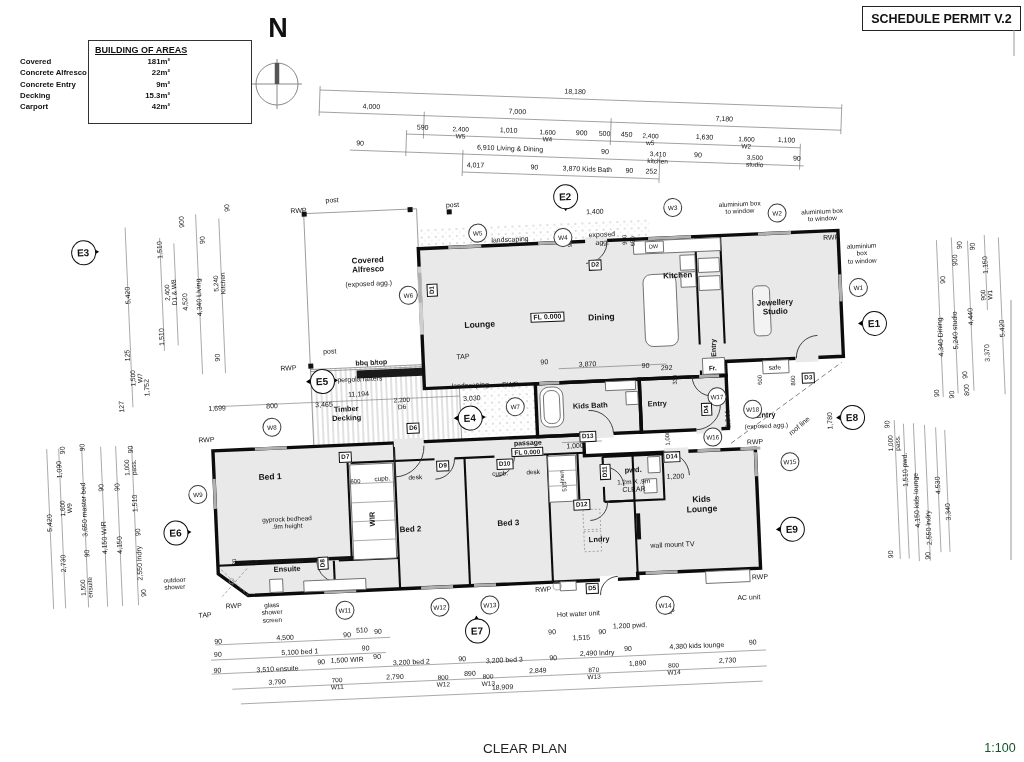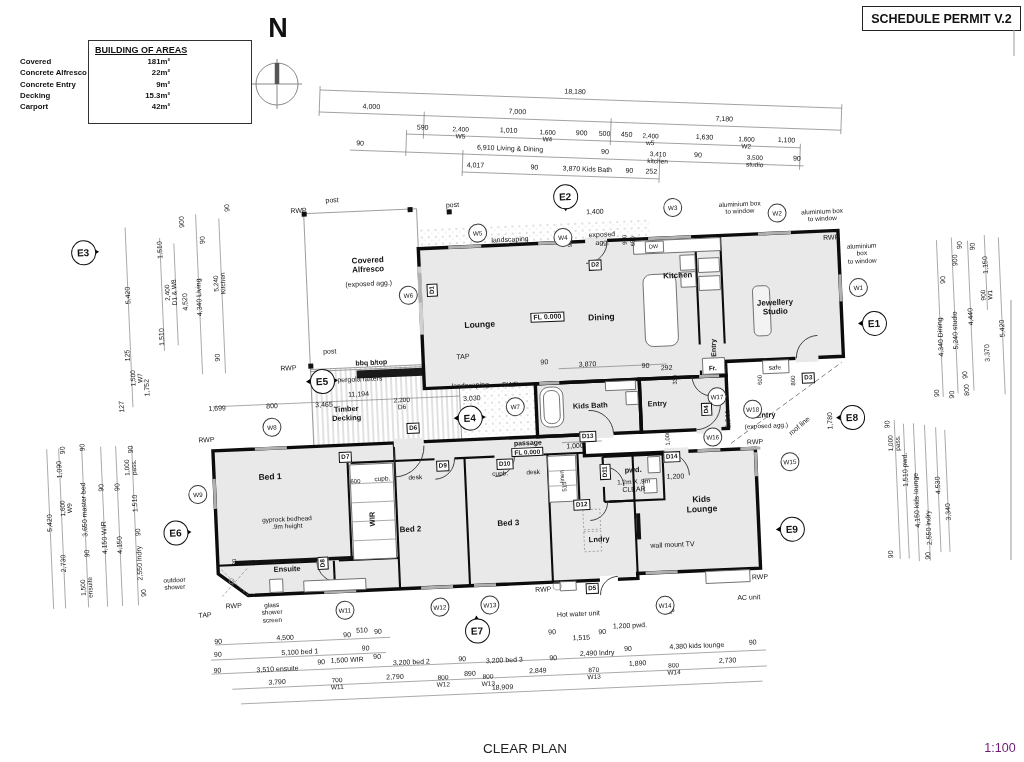--- a/index.html
+++ b/index.html
@@ -29,21 +29,21 @@
   .dir-up .t1{display:block;border:9px solid transparent;border-bottom:15px solid #000;left:9px;top:-11px}
   .schedule{position:absolute;left:88px;top:40px;width:150px;border:1.3px solid #333;background:#fff;
       padding:4px 6px 5px 6px}
   .schedule .st{font-size:9px;font-weight:bold;text-decoration:underline;margin-bottom:7px}
   .srow{display:flex;justify-content:space-between;font-size:7.8px;font-weight:bold;line-height:1.45}
   .permit{position:absolute;left:862px;top:6px;width:157px;height:23px;border:1.4px solid #222;
       background:#fff;display:flex;align-items:center;justify-content:center;font-size:12.5px;font-weight:bold}
   .north-n{position:absolute;left:278px;top:28px;transform:translate(-50%,-50%);
       font-size:27px;font-weight:bold}
   .footer-title{position:absolute;left:525px;top:748px;transform:translate(-50%,-50%);font-size:13.5px;color:#222}
-  .footer-scale{position:absolute;left:1000px;top:748px;transform:translate(-50%,-50%);font-size:12.5px;color:#701a75}
+  .footer-scale{position:absolute;left:1000px;top:748px;transform:translate(-50%,-50%);font-size:12.5px;color:#14532d}
 </style>
 </head>
 <body>
 
 <div class="schedule">
   <div class="st">BUILDING OF AREAS</div>
   <div>
       <div class="srow" style="transform: translate(-50%, -50%);">
       <span>Covered</span>
       <span>181m²</span>

